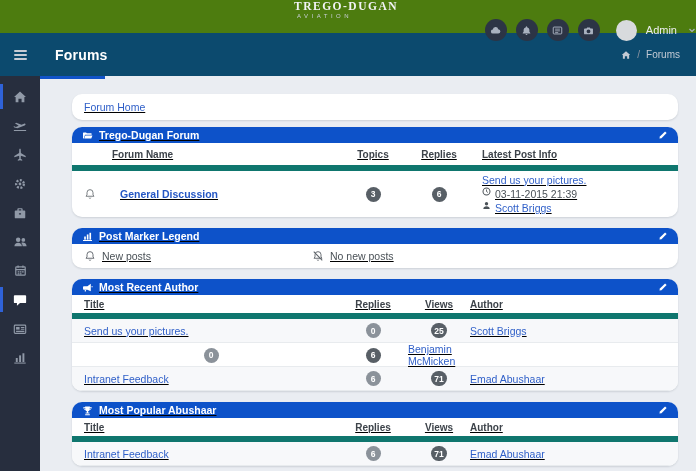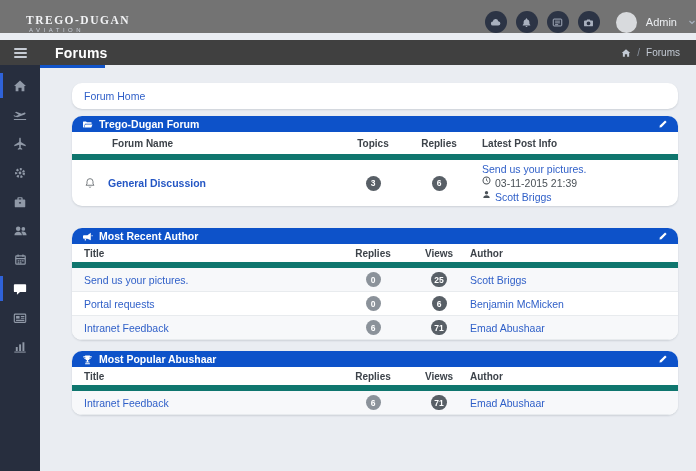--- a/index.html
+++ b/index.html
@@ -2,53 +2,53 @@
 <html><head>
 <meta charset="utf-8">
 <style>
   * { margin:0; padding:0; box-sizing:border-box; }
   html,body { width:696px; height:471px; overflow:hidden; }
   body { font-family:"Liberation Sans", sans-serif; background:#eaedf2; position:relative; }
   a { text-decoration:none; cursor:pointer; }
   svg { display:block; }
 
   
-  .topbar { height:33px; background:#737373; display:flex; align-items:flex-end; color:#fff; }
+  .topbar { height:33px; background:#4d7c0f; display:flex; align-items:center; color:#fff;flex-direction:column; }
   .logo { padding-left:26px; width:160px; }
   .logo-1 { font-family:"Liberation Serif", serif; font-size:11.5px; font-weight:bold; letter-spacing:1.5px; color:#f2f3f5; }
   .logo-2 { font-size:6px; letter-spacing:3.5px; color:#c9ced8; margin-top:1px; padding-left:3px; }
   .topbar-right { margin-left:auto; display:flex; align-items:center; }
   .icon-circle { width:22px; height:22px; border-radius:50%; background:#2c3445; color:#a9b1bf;
                  display:flex; align-items:center; justify-content:center; margin-left:9px; cursor:pointer; }
   .avatar { width:21px; height:21px; border-radius:50%; background:#d8dadd; margin-left:16px; }
   .user-name { font-size:11px; color:#eceef1; margin-left:9px; }
   .caret { margin-left:11px; color:#aab2bf; }
 
   
-  .pagehead { height:25px; background:#404040; display:flex; align-items:center; color:#fff;margin-top:7px; }
+  .pagehead { height:43px; background:#0c4a6e; display:flex; align-items:center; color:#fff; }
   .burger { width:40px; display:flex; flex-direction:column; align-items:center; gap:2px; cursor:pointer; }
   .burger i { width:13px; height:2px; background:#c7ccd4; border-radius:1px; }
   .page-title { font-size:14px; font-weight:bold; margin-left:15px; letter-spacing:.2px; }
   .breadcrumb { margin-left:auto; padding-right:16px; display:flex; align-items:center; gap:6px;
                 font-size:10px; color:#c3cad4; }
   .breadcrumb .sep { color:#8a93a0; }
 
   
   .layout { display:flex; height:413px; }
   .sidebar { width:40px; background:#272e3e; padding-top:6px; flex:none; }
   .s-item { height:29px; display:flex; align-items:center; justify-content:center;
             color:#9099a7; position:relative; cursor:pointer; }
   .s-item.active { color:#ffffff; }
   .s-item.indicator::before { content:""; position:absolute; left:0; top:2px; bottom:2px; width:3px; background:#2f62d8; }
 
   .content { flex:1; position:relative; padding:18px 18px 0 32px; overflow:hidden; }
   .content::before { content:""; position:absolute; top:0; left:0; width:65px; height:3px; background:#1153c9; }
 
   
-  .panel { background:#fff; border-radius:10px; box-shadow:0 1px 2px rgba(30,40,60,.14); margin-bottom:11px; overflow:hidden; }
+  .panel { background:#fff; border-radius:10px; box-shadow:0 1px 2px rgba(30,40,60,.14); margin-bottom:11px; overflow:hidden;text-decoration:underline; }
   .panel-home { height:26px; display:flex; align-items:center; padding:0 12px; margin-bottom:7px; }
   .link { color:#2f5fc8; font-size:10.5px; }
   .link.bold { font-weight:bold; color:#2456c4; }
   .panel-h { height:16px; background:#0d52c9; color:#fff; display:flex; align-items:center;
              padding:8px 10px; font-size:10.5px; font-weight:bold; gap:6px; }
   .panel-h .edit { margin-left:auto; cursor:pointer; color:#fff; }
 
   
   .grid4 { display:grid; grid-template-columns:1fr 70px 62px 196px; align-items:center; padding:0 12px; }
   .thead { height:24px; font-weight:bold; font-size:10px; color:#3d434a; border-bottom:6px solid #0f766e; }
@@ -56,21 +56,21 @@
   .trow { height:24px; font-size:10.5px; border-bottom:1px solid #e8ebee; }
   .striped div.trow:nth-of-type(odd) { background:#f7f8fa; }
   .badge { display:inline-flex; min-width:15px; height:15px; padding:0 3px; border-radius:8px;
            align-items:center; justify-content:center; color:#fff; font-size:8.5px; font-weight:bold; }
   .b-dark { background:#585f66; }
   .b-light { background:#8b929a; }
 
   .forum-thead { height:28px; }
   .forum-thead .name-h { padding-left:28px; }
   .forum-row { height:46px; border-bottom:none; }
-  .name-cell { display:flex; align-items:center; gap:12px; color:#6b7075; }
+  .name-cell { display:flex; align-items:center; gap:24px; color:#6b7075; }
   .latest-cell, .forum-thead .latest-h { padding-left:12px; }
   .latest-cell { font-size:10.5px; line-height:1.35; color:#4a5157; }
   .latest-cell .meta { display:flex; gap:4px; }
 
   .legend-row { display:flex; align-items:center; height:24px; padding:0 12px; font-size:10.5px; color:#4a5157; }
   .legend-item { display:flex; align-items:center; gap:6px; color:#4a5157; }
   .legend-item:first-child { width:228px; }
   .legend-item svg { color:#5a6066; }
 </style>
 </head>
@@ -246,20 +246,49 @@
                   <path d="M2.3 14c0-3 2.6-4.6 5.7-4.6s5.7 1.6 5.7 4.6z"></path>
                 </svg>
                 <a class="link">Scott Briggs</a>
               </div>
             </div>
           </div>
         </div>
     </div>
 
     <div class="panel">
+      <div class="panel-h">
+        <svg width="11" height="11" viewBox="0 0 16 16" fill="currentColor">
+            <path d="M1.5 13.2h13v1.2h-13z"></path>
+            <rect x="3.2" y="8" width="2.4" height="4.6"></rect>
+            <rect x="7" y="5" width="2.4" height="7.6"></rect>
+            <rect x="10.8" y="2.6" width="2.4" height="10"></rect>
+          </svg>
+        <span>Post Marker Legend</span>
+        <span class="edit">
+          <svg width="10" height="10" viewBox="0 0 16 16" fill="currentColor">
+              <path d="M11.3 2.2l2.5 2.5-8.3 8.3-3.2.7.7-3.2z"></path>
+            </svg>
+        </span>
+      </div>
+      <div class="legend-row">
+        <span class="legend-item">
+          <svg width="12" height="12" viewBox="0 0 16 16" fill="none" stroke="currentColor" stroke-width="1.2">
+              <path d="M8 2.2a4 4 0 0 1 4 4v3l1.3 1.8H2.7L4 9.2v-3a4 4 0 0 1 4-4zM6.8 13a1.3 1.3 0 0 0 2.4 0"></path>
+            </svg>
+          <span>New posts</span>
+        </span>
+        <span class="legend-item">
+          <svg width="12" height="12" viewBox="0 0 16 16" fill="none" stroke="currentColor" stroke-width="1.2">
+              <path d="M8 2.2a4 4 0 0 1 4 4v3l1.3 1.8H2.7L4 9.2v-3a4 4 0 0 1 4-4zM6.8 13a1.3 1.3 0 0 0 2.4 0"></path>
+              <path d="M2.3 2.3l11.4 11.4" stroke-width="1.4"></path>
+            </svg>
+          <span>No new posts</span>
+        </span>
+      </div>
     </div>
 
     <div class="panel">
       <div class="panel-h">
         <svg width="11" height="11" viewBox="0 0 16 16" fill="currentColor">
             <path d="M12.8 2.5v11l-5-2.3H2.6c-.6 0-1.1-.5-1.1-1.1V7.4c0-.6.5-1.1 1.1-1.1h5.2zM4 11.5h1.7v2.3H4zM13.8 6.2h1.7v1.4h-1.7z"></path>
           </svg>
         <span>Most Recent Author</span>
         <span class="edit">
           <svg width="10" height="10" viewBox="0 0 16 16" fill="currentColor">
@@ -276,21 +305,20 @@
       <div class="striped">
 
           <div class="grid4 trow">
             <div><a class="link">Send us your pictures.</a></div>
             <div class="c"><span class="badge b-light">0</span></div>
             <div class="c"><span class="badge b-dark">25</span></div>
             <div><a class="link">Scott Briggs</a></div>
           </div>
 
           <div class="grid4 trow">
-            <div><a class="link">Portal requests</a></div>
             <div class="c"><span class="badge b-light">0</span></div>
             <div class="c"><span class="badge b-dark">6</span></div>
             <div><a class="link">Benjamin McMicken</a></div>
           </div>
 
           <div class="grid4 trow">
             <div><a class="link">Intranet Feedback</a></div>
             <div class="c"><span class="badge b-light">6</span></div>
             <div class="c"><span class="badge b-dark">71</span></div>
             <div><a class="link">Emad Abushaar</a></div>

